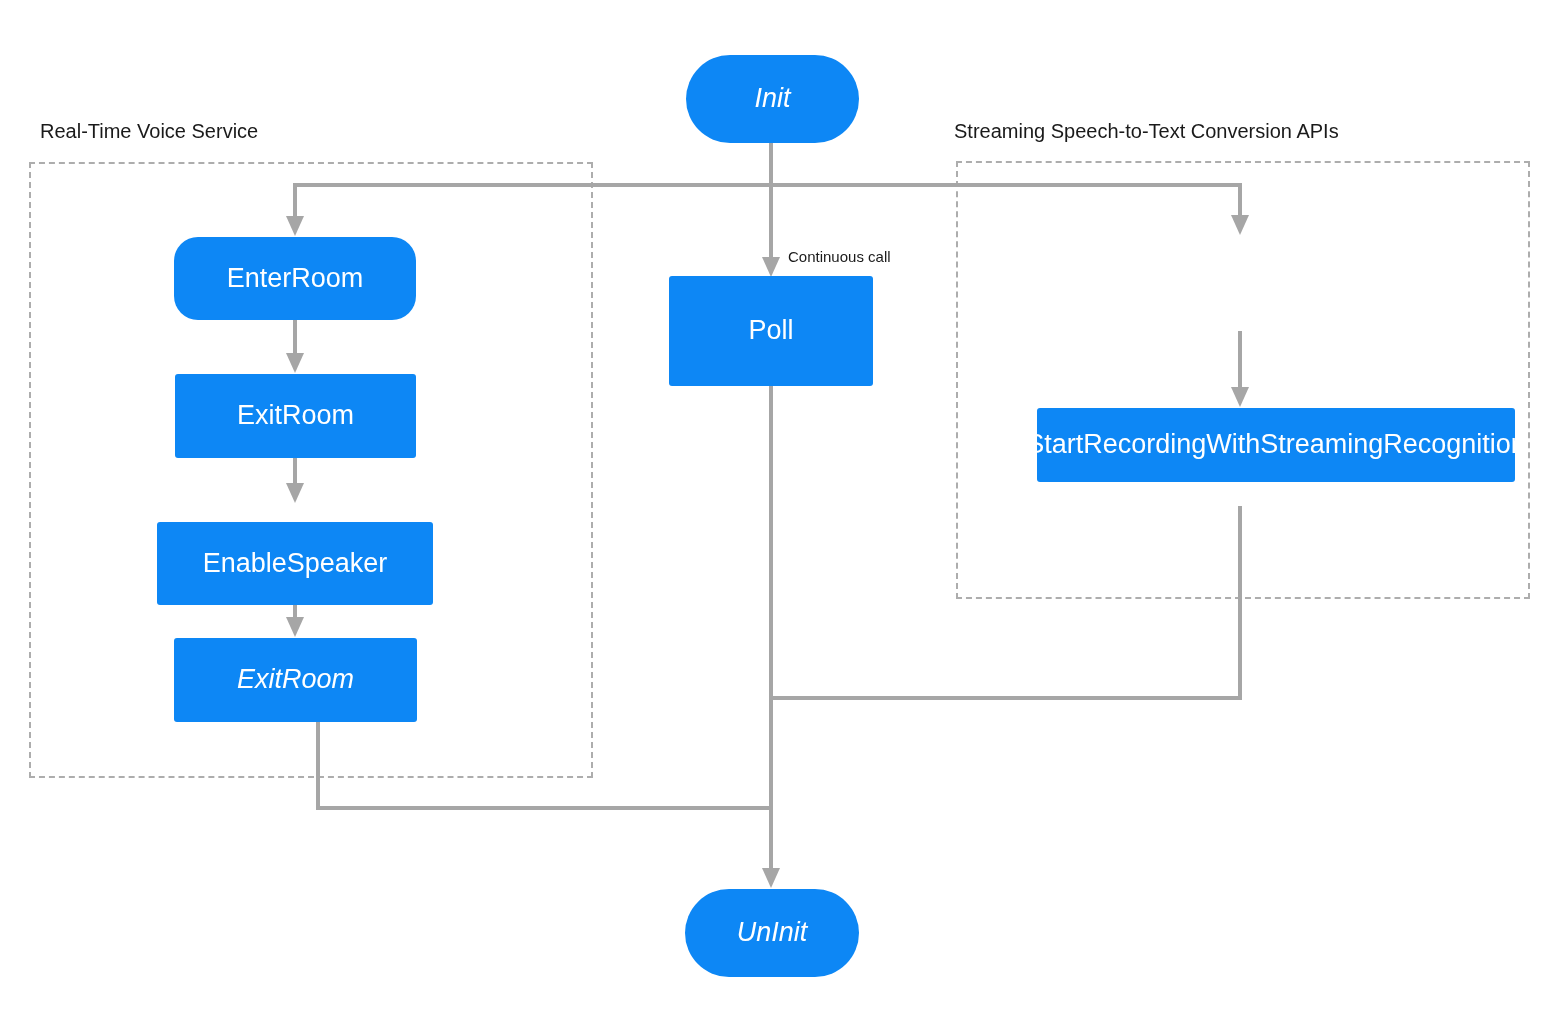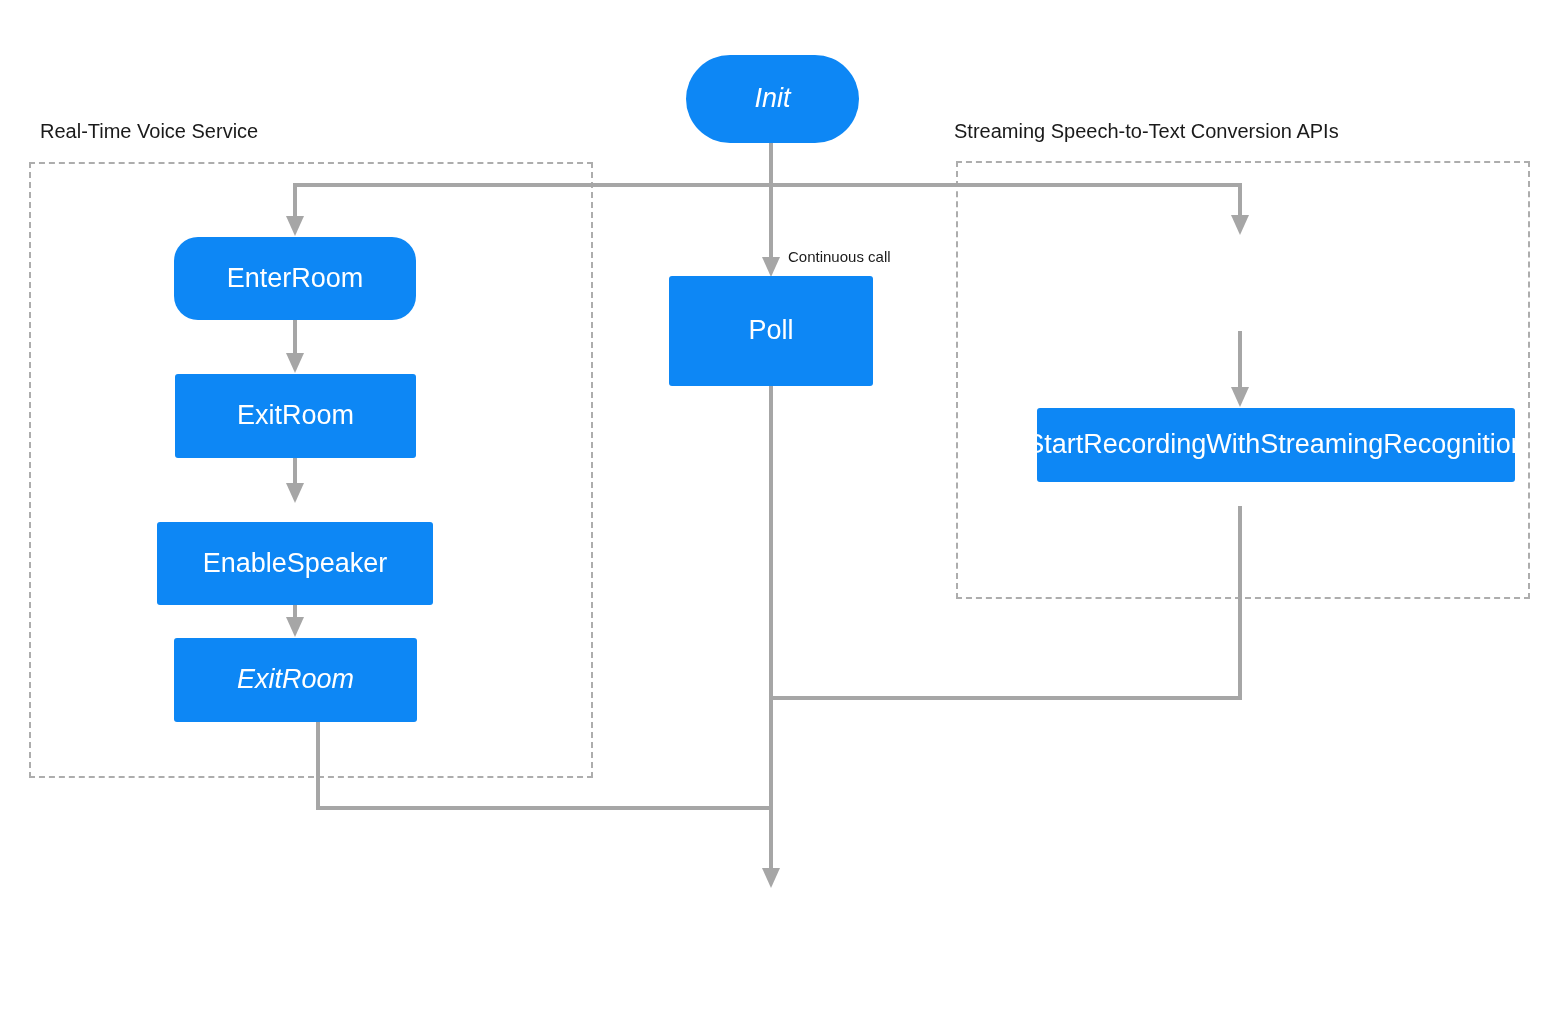--- a/index.html
+++ b/index.html
@@ -82,14 +82,15 @@
   <div class="node" style="left:157px;top:504px;width:276px;height:83px;margin-top:18px;">EnableSpeaker</div>
 
   <div class="node" style="left:174px;top:638px;width:243px;height:84px;font-style:italic;">ExitRoom</div>
 
 
   <div class="node" style="left:1001px;top:408px;width:478px;height:74px;flex-direction:row;margin-left:36px;">
     <div>StartRecordingWithStreaming</div>
     <div>Recognition</div>
   </div>
 
+  <div class="node pill" style="left:685px;top:889px;width:174px;height:88px;">UnInit</div>
 
 </div>
 
 </body></html>

